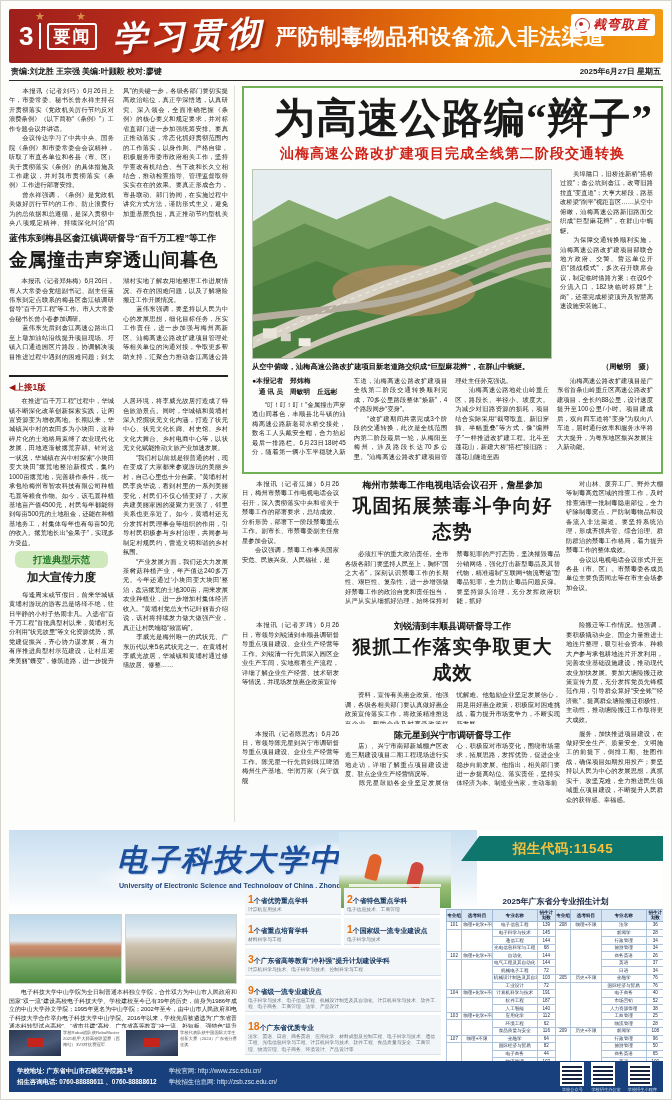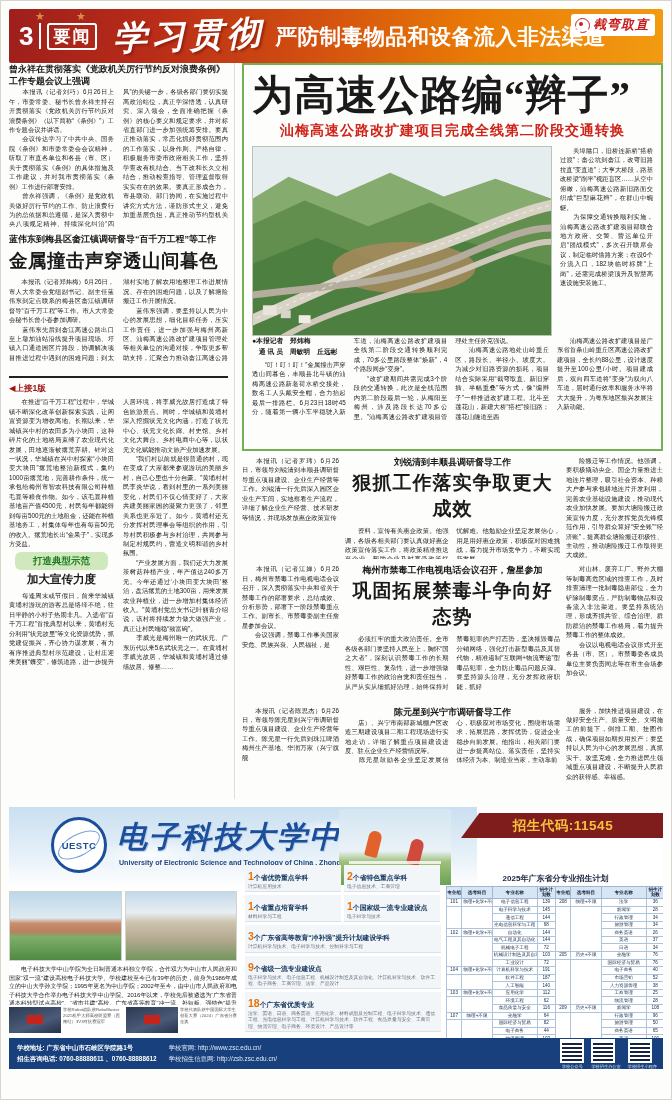--- a/index.html
+++ b/index.html
@@ -41,21 +41,21 @@
   .divider{border-top:2.5px solid #222;margin:7px 0 5px;}
   .cont-marker{font-size:8.5px;font-weight:900;color:#9b1410;margin-bottom:2px;}
   .cont-body{column-count:2;column-gap:9px;font-size:6.3px;line-height:1.5;text-align:justify;height:332px;overflow:hidden;}
   .cont-body div{white-space:pre-wrap;}
   .subhead1{background:#cfe8bc;color:#1e7a22;font-weight:900;text-align:center;font-size:9.5px;
             padding:1.5px 0;margin:4px 6px 1px;border-radius:6px;}
   .subhead2{font-weight:900;text-align:center;font-size:11.5px;margin:1px 0 3px;font-family:"Liberation Serif","DejaVu Serif",serif;}
 
   
   .main-box{border:2px solid #71b054;padding:7px 8px;box-sizing:border-box;height:398px;overflow:hidden;}
-  .main-h1{text-align:left;font-size:41px;font-weight:900;letter-spacing:1px;line-height:1.05;margin:2px 0 5px;
+  .main-h1{text-align:right;font-size:41px;font-weight:900;letter-spacing:1px;line-height:1.05;margin:2px 0 5px;
            font-family:"Liberation Serif","DejaVu Serif",serif;}
   .main-sub{text-align:center;color:#cf2318;font-weight:800;font-size:14px;letter-spacing:1px;margin-bottom:6px;}
   .photo-row{display:flex;gap:8px;height:190px;}
   .photo{width:298px;flex:none;border:1px solid #b9c5b2;overflow:hidden;}
   .photo svg{display:block;width:100%;height:100%;}
   .side-col{flex:1;font-size:6.3px;line-height:1.5;text-align:justify;overflow:hidden;white-space:pre-wrap;}
   .cap-row{display:flex;justify-content:space-between;gap:8px;font-size:7.3px;font-weight:700;margin:3px 0 4px;color:#111;}
   .body-row{display:flex;gap:8px;height:94px;overflow:hidden;}
   .mcols{flex:1;column-count:3;column-gap:8px;font-size:6.3px;line-height:1.5;text-align:justify;overflow:hidden;}
   .byline{font-size:6.8px;font-weight:800;line-height:1.6;margin-bottom:2px;}
@@ -83,21 +83,21 @@
   .ad-logo::before{content:"";position:absolute;width:44px;height:20px;border:1.5px solid #6fa0d8;border-radius:50%;transform:rotate(-28deg);}
   .ad-logo-text{font-size:9.5px;font-weight:900;color:#1b4e9b;letter-spacing:.5px;z-index:1;}
   .ad-title{position:absolute;left:108px;top:10px;font-size:30px;font-weight:900;font-style:italic;color:#1b4e9b;
             letter-spacing:2px;font-family:"Liberation Serif","DejaVu Serif",serif;text-shadow:1px 1px 0 #b9cde8;}
   .ad-en{position:absolute;left:110px;top:52px;font-size:7.1px;font-weight:700;color:#23457c;}
   .ad-runner{position:absolute;left:330px;top:2px;width:112px;height:76px;overflow:hidden;
     background:linear-gradient(180deg,#d3e6f2 0%,#eaf2f7 55%,#9dbf77 70%,#6ba356 100%);}
   .ad-runner i{position:absolute;width:13px;height:26px;background:#e2622b;border-radius:6px 6px 2px 2px;transform:rotate(14deg);}
   .ad-runner i.r1{left:28px;top:22px;} .ad-runner i.r2{left:70px;top:30px;background:#cf4a3c;}
   .ad-runner em{position:absolute;left:10px;top:52px;width:92px;height:3px;background:#fff;opacity:.8;}
-  .ad-ribbon{position:absolute;left:452px;top:6px;width:204px;height:25px;background:#7f1d1d;
+  .ad-ribbon{position:absolute;left:452px;top:6px;width:204px;height:25px;background:#0f766e;
     clip-path:polygon(9% 0,100% 0,100% 100%,0 100%);display:flex;align-items:center;justify-content:center;}
   .ad-ribbon span{color:#f6c13d;font-weight:900;font-size:13.5px;letter-spacing:.5px;}
   .ad-table{position:absolute;left:437px;top:34px;width:219px;height:192px;margin-top:32px;}
   .ad-table-title{font-size:8px;font-weight:900;text-align:center;color:#16233f;margin-bottom:1.5px;}
   table.plan{width:100%;border-collapse:collapse;table-layout:fixed;}
   table.plan th{background:#d8e6f4;border:.5px solid #9db8d4;font-size:4.6px;padding:.8px 0;color:#16233f;}
   table.plan td{border:.5px solid #aec4dc;font-size:4.6px;line-height:1.3;padding:.3px 1px;text-align:center;color:#1c2d49;
                 overflow:hidden;white-space:nowrap;}
   table.plan td.m{border-top:none;border-bottom:none;}
   table.plan col.g{width:15px;} table.plan col.s{width:30px;} table.plan col.j{width:44px;} table.plan col.n{width:18px;}
@@ -137,26 +137,29 @@
       <span class="b-sec">要闻</span>
     </div>
     <div class="b-calli">学习贯彻</div>
     <div class="b-slogan">严防制毒物品和设备流入非法渠道</div>
     <div class="b-logo">
       <span class="b-logo-emblem"></span>
       <span class="b-logo-text">截弯取直</span>
     </div>
   </div>
 
+  <div class="credits">
+    <span>责编:刘龙胜  王宗强   美编:叶颢毅   校对:廖键</span>
+    <span>2025年6月27日  星期五</span>
+  </div>
 
   <div class="content">
 
     <div class="left-col">
       <div class="la1">
-        <div class="kicker">曾永祥在贯彻落实《党政机关厉行节约反对浪费条例》工作专题会议上强调</div>
         <div class="body2">　　本报讯（记者刘巧）6月26日上午，市委常委、秘书长曾永祥主持召开贯彻落实《党政机关厉行节约反对浪费条例》（以下简称“《条例》”）工作专题会议并讲话。
 　　会议传达学习了中共中央、国务院《条例》和市委常委会会议精神，听取了市直各单位和各县（市、区）关于贯彻落实《条例》的具体措施及工作建议，并对我市贯彻落实《条例》工作进行部署安排。
 　　曾永祥强调，《条例》是党政机关做好厉行节约的工作、防止浪费行为的总依据和总遵循，是深入贯彻中央八项规定精神、持续深化纠治“四风”的关键一步，各级各部门要切实提高政治站位，真正学深悟透，认真研究、深入领会，全面准确把握《条例》的核心要义和规定要求，并对标省直部门进一步加强统筹安排。要真正推动落实，常态化抓好贯彻范围内的工作落实，以身作则、严格自律，积极服务市委市政府相关工作，坚持学查改有机结合、当下改和长久立相结合，推动检查指导、管理监督取得实实在在的效果。要真正形成合力，市县联动、部门协同，在实施过程中讲究方式方法，谨防形式主义，避免加重基层负担，真正推动节约型机关建设，确保贯彻《条例》各项工作落到实处。</div>
       </div>
       <div class="la2">
         <div class="kicker">蓝伟东到梅县区畲江镇调研督导“百千万工程”等工作</div>
         <div class="lh1">金属撞击声穿透山间暮色</div>
         <div class="body2">　　本报讯（记者郑炜梅）6月26日，市人大常委会党组副书记、副主任蓝伟东到定点联系的梅县区畲江镇调研督导“百千万工程”等工作。市人大常委会秘书长曾小春参加调研。
 　　蓝伟东先后到畲江高速公路出口至上墩加油站沿线提升项目现场、圩镇入口通道园区片路段，协调解决项目推进过程中遇到的困难问题；到太湖村实地了解农用地整理工作进展情况、存在的困难问题，以及了解塘险搬迁工作开展情况。
 　　蓝伟东强调，要坚持以人民为中心的发展思想，细化目标任务，压实工作责任，进一步加强与梅州高新区、汕梅高速公路改扩建项目管理处等相关单位的沟通对接，争取更多帮助支持，汇聚合力推动畲江高速公路出口连接线（G206沿线）提升项目等，改善广大群众出行环境，让“百千万工程”建设成果更多更公平惠及百姓。要加快推动农用地集中连片整理，引入新型农业经营主体，推进农用地规模化流转经营，“小田并大田”建成更多“百亩方、千亩方”集中连片良田，充分发挥土地综合整治工作的效益；要创新工作方式，加大宣传力度，争取群众对土地综合整治工作的理解和支持。要深化政策宣传和群众动员，以更大力度、更实措施全力推进塘险搬迁工作。</div>
@@ -194,75 +197,76 @@
               <path d="M30,192 C90,158 150,150 222,120 C264,103 288,94 304,96" stroke="#cfc8ba" stroke-width="6" fill="none"></path>
               <path d="M-4,176 C60,150 96,128 160,108 C220,90 262,66 304,58" stroke="#fff" stroke-width="0.8" stroke-dasharray="4 4" fill="none" opacity="0.8"></path>
               <rect x="10" y="160" width="14" height="10" fill="#e8e4da"></rect>
               <rect x="28" y="165" width="10" height="8" fill="#d8d4ca"></rect>
               <rect x="46" y="170" width="12" height="8" fill="#efece3"></rect>
             </svg>
           </div>
           <div class="side-col">　　关埠隘口，旧桥连新桥“搭桥过渡”；畲公坑到畲江，改弯旧路拉直“变直道”；大亨大桥段，路基改桥梁“削平”视距盲区……从空中俯瞰，汕梅高速公路新旧路面交织成“巨型麻花辫”，在群山中蜿蜒。
 　　为保障交通转换顺利实施，汕梅高速公路改扩建项目部联合地方政府、交警、营运单位开启“团战模式”，多次召开联席会议，制定临时借路方案；在设6个分流入口，182块临时标牌“上岗”，还需完成桥梁顶升及智慧高速设施安装施工。</div>
         </div>
+        <div class="cap-row">
+          <span>从空中俯瞰，汕梅高速公路改扩建项目新老道路交织成“巨型麻花辫”，在群山中蜿蜒。</span>
+          <span>（周敏明　摄）</span>
+        </div>
         <div class="body-row">
           <div class="mcols">
             <div class="byline">
               <div>●本报记者　郑炜梅</div>
               <div>　通 讯 员　周敏明　丘远彬</div>
             </div>
             <div class="mbody">　　“叮！叮！叮！”金属撞击声穿透山间暮色，丰顺县北斗镇的汕梅高速公路新老荷水桥交接处，数名工人头戴安全帽，合力抬起最后一排路栏。6月23日18时45分，随着第一辆小车平稳驶入新车道，汕梅高速公路改扩建项目全线第二阶段交通转换顺利完成，70多公里路段整体“焕新”，4个路段同步“变身”。
 　　“改扩建期间共需完成3个阶段的交通转换，此次是全线范围内第二阶段最后一轮，从梅阳至梅州，涉及路段长达70多公里。”汕梅高速公路改扩建项目管理处主任孙克强说。
 　　汕梅高速公路地处山岭重丘区，路段长、半径小、坡度大。为减少对旧路资源的损耗，项目结合实际采用“截弯取直、新旧穿插、半幅重叠”等方式，像“编辫子”一样推进改扩建工程。北斗至莲花山，新建大桥“搭栏”接旧路；莲花山隧道至西</div>
           </div>
           <div class="side2 mbody">　　汕梅高速公路改扩建项目是广东省首条山岭重丘区高速公路改扩建项目，全长约88公里，设计速度提升至100公里/小时。项目建成后，双向四车道将“变身”为双向八车道，届时通行效率和服务水平将大大提升，为粤东地区振兴发展注入新动能。</div>
         </div>
       </div>
 
+      <div class="na na2">
+        <div class="na-col">　　本报讯（记者江婵）6月26日，梅州市禁毒工作电视电话会议召开，深入贯彻落实中央和省关于禁毒工作的部署要求，总结成效、分析形势，部署下一阶段禁毒重点工作。副市长、市禁毒委副主任詹星参加会议。
+　　会议强调，禁毒工作事关国家安危、民族兴衰、人民福祉，是</div>
+        <div class="na-center">
+          <div class="kicker center">梅州市禁毒工作电视电话会议召开，詹星参加</div>
+          <div class="na-h">巩固拓展禁毒斗争向好态势</div>
+          <div class="na-body">　　必须扛牢的重大政治责任。全市各级各部门要坚持人民至上，胸怀“国之大者”，深刻认识禁毒工作的长期性、艰巨性、复杂性，进一步增强做好禁毒工作的政治自觉和责任担当，从严从实从细抓好治理，始终保持对禁毒犯罪的严打态势，坚决摧毁毒品分销网络，强化打击新型毒品及其替代物，精准遏制“互联网+物流寄递”型毒品犯罪，全力防止毒品问题反弹。要坚持源头治理，充分发挥政府职能，抓好</div>
+        </div>
+        <div class="na-col">　　对山林、废弃工厂、野外大棚等制毒高危区域的排查工作，及时排查清理一批制毒隐患部位，全力铲除制毒窝点，严防制毒物品和设备流入非法渠道。要坚持系统治理，形成齐抓共管、综合治理、群防群治的禁毒工作格局，着力提升禁毒工作的整体成效。
+　　会议以电视电话会议形式开至各县（市、区）。市禁毒委各成员单位主要负责同志等在市主会场参加会议。</div>
+      </div>
+
       <div class="na na1">
         <div class="na-col">　　本报讯（记者罗玮）6月26日，市领导刘锐清到丰顺县调研督导重点项目建设、企业生产经营等工作。刘锐清一行先后深入园区企业生产车间，实地察看生产流程，详细了解企业生产经营、技术研发等情况，并现场发放惠企政策宣传</div>
         <div class="na-center">
           <div class="kicker center">刘锐清到丰顺县调研督导工作</div>
           <div class="na-h">狠抓工作落实争取更大成效</div>
           <div class="na-body">　　资料，宣传有关惠企政策。他强调，各级各相关部门要认真做好惠企政策宣传落实工作，将政策精准推送至企业，帮助企业及时享受政策红利；要主动靠前服务，及时协调解决企业遇到的困难问题，切实为企业排忧解难。他勉励企业坚定发展信心，用足用好惠企政策，积极应对困难挑战，着力提升市场竞争力，不断实现新发展。
 　　刘锐清随后来到埔寨镇万安村、埔北村，调研全域土地综合整治、探索“三块地”改革和塘</div>
         </div>
         <div class="na-col">　　险搬迁等工作情况。他强调，要积极撬动央企、国企力量推进土地连片整理，吸引社会资本、种粮大户参与承包耕地连片开发利用，完善农业基础设施建设，推动现代农业加快发展。要加大塘险搬迁政策宣传力度，充分发挥党员先锋模范作用，引导群众算好“安全账”“经济账”，提高群众塘险搬迁积极性、主动性，推动塘险搬迁工作取得更大成效。</div>
       </div>
 
-      <div class="na na2">
-        <div class="na-col">　　本报讯（记者江婵）6月26日，梅州市禁毒工作电视电话会议召开，深入贯彻落实中央和省关于禁毒工作的部署要求，总结成效、分析形势，部署下一阶段禁毒重点工作。副市长、市禁毒委副主任詹星参加会议。
-　　会议强调，禁毒工作事关国家安危、民族兴衰、人民福祉，是</div>
-        <div class="na-center">
-          <div class="kicker center">梅州市禁毒工作电视电话会议召开，詹星参加</div>
-          <div class="na-h">巩固拓展禁毒斗争向好态势</div>
-          <div class="na-body">　　必须扛牢的重大政治责任。全市各级各部门要坚持人民至上，胸怀“国之大者”，深刻认识禁毒工作的长期性、艰巨性、复杂性，进一步增强做好禁毒工作的政治自觉和责任担当，从严从实从细抓好治理，始终保持对禁毒犯罪的严打态势，坚决摧毁毒品分销网络，强化打击新型毒品及其替代物，精准遏制“互联网+物流寄递”型毒品犯罪，全力防止毒品问题反弹。要坚持源头治理，充分发挥政府职能，抓好</div>
-        </div>
-        <div class="na-col">　　对山林、废弃工厂、野外大棚等制毒高危区域的排查工作，及时排查清理一批制毒隐患部位，全力铲除制毒窝点，严防制毒物品和设备流入非法渠道。要坚持系统治理，形成齐抓共管、综合治理、群防群治的禁毒工作格局，着力提升禁毒工作的整体成效。
-　　会议以电视电话会议形式开至各县（市、区）。市禁毒委各成员单位主要负责同志等在市主会场参加会议。</div>
-      </div>
-
       <div class="na na3">
         <div class="na-col">　　本报讯（记者陈思杰）6月26日，市领导陈元星到兴宁市调研督导重点项目建设、企业生产经营等工作。陈元星一行先后到珠江啤酒梅州生产基地、华润万家（兴宁旗舰</div>
         <div class="na-center">
           <div class="kicker center">陈元星到兴宁市调研督导工作</div>
           <div class="na-body">　　店）、兴宁市南部新城棚户区改造三期建设项目二期工程现场进行实地走访，详细了解重点项目建设进度、驻点企业生产经营情况等。
 　　陈元星鼓励各企业坚定发展信心，积极应对市场变化，围绕市场需求，拓展思路，发挥优势，促进企业稳步向前发展。他指出，相关部门要进一步提高站位、落实责任，坚持实体经济为本、制造业当家，主动靠前</div>
         </div>
         <div class="na-col">　　服务，加快推进项目建设，在做好安全生产、质量安全、文明施工的前提下，倒排工期、挂图作战，确保项目如期投用投产；要坚持以人民为中心的发展思想，真抓实干、攻坚克难，全力推进民生领域重点项目建设，不断提升人民群众的获得感、幸福感。</div>
       </div>
 
     </div>
   </div>
 
   <div class="ad">
     <div class="ad-sky"></div>
-    <div class="ad-logo">
-      <span class="ad-logo-text">UESTC</span>
-    </div>
     <div class="ad-title">电子科技大学中山学院</div>
     <div class="ad-en">University of Electronic Science and Technology of China , Zhongshan Institute</div>
     <div class="ad-runner">
         <i class="r1"></i>
         <i class="r2"></i>
         <em></em>
       </div>
     <div class="ad-ribbon">
       <span>招生代码:11545</span>
     </div>

